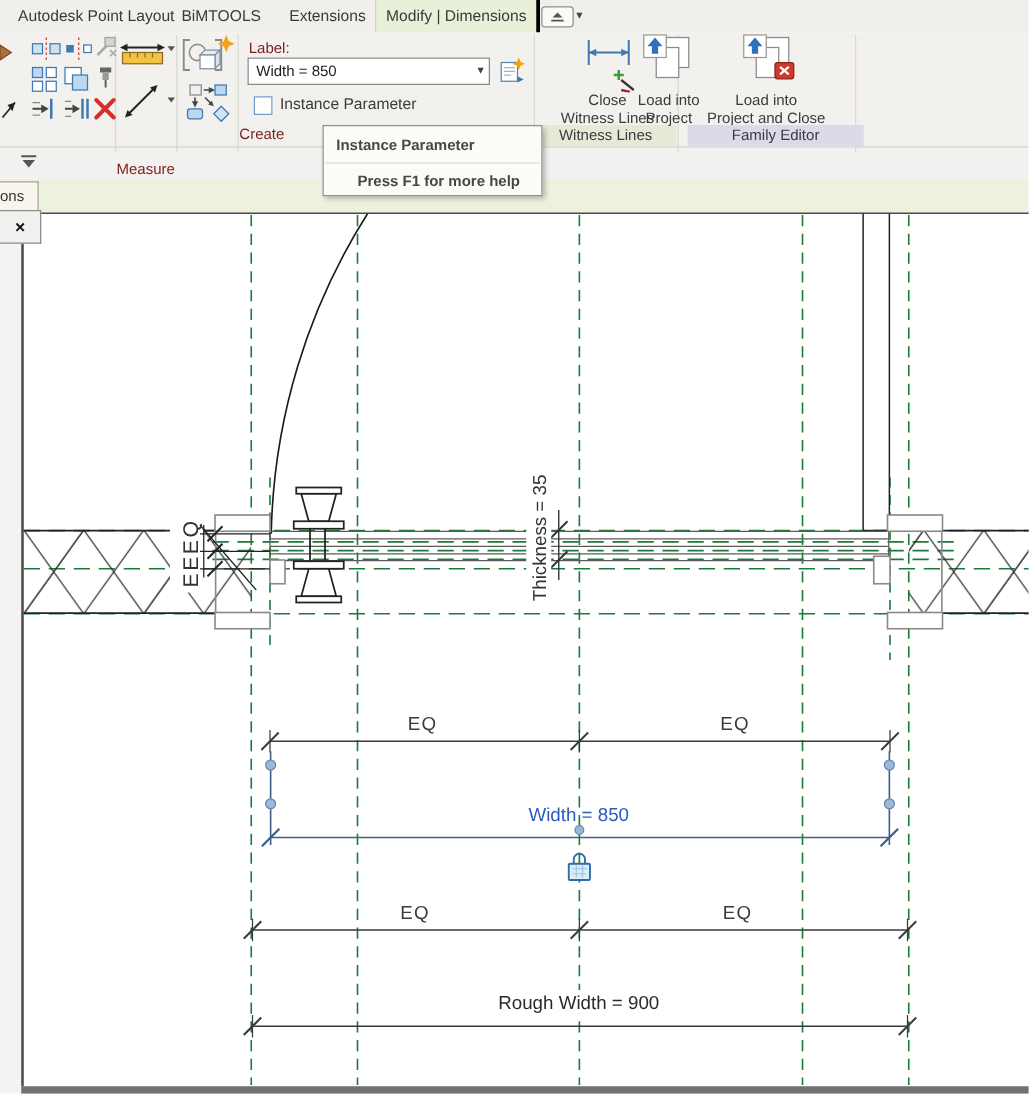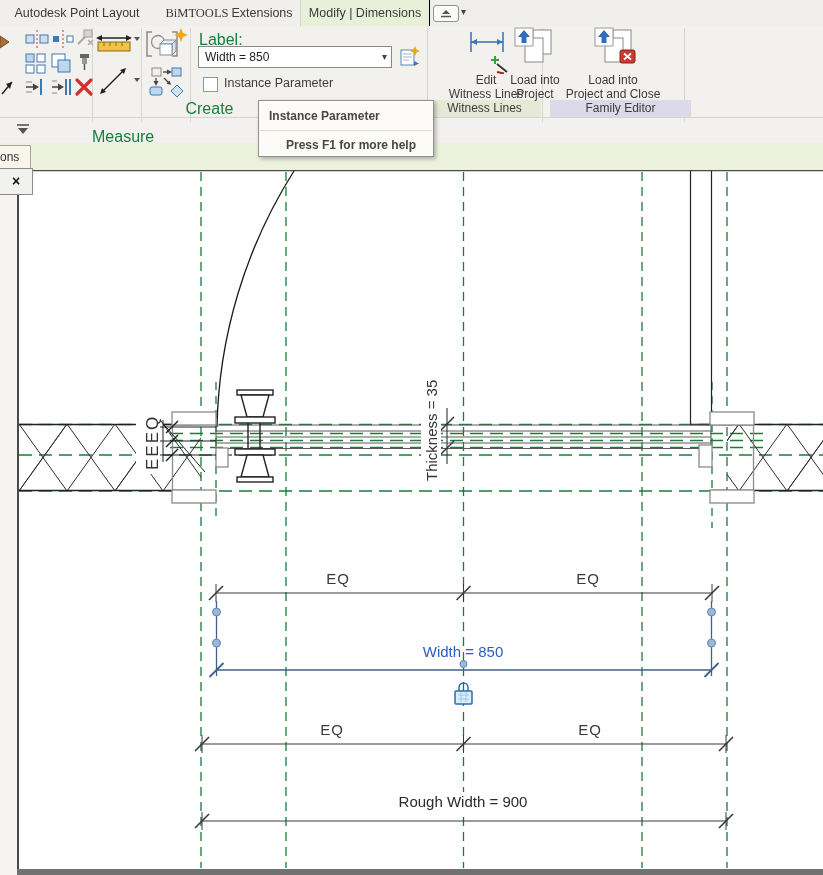--- a/index.html
+++ b/index.html
@@ -2,32 +2,32 @@
 <html><head>
 <meta charset="utf-8">
 <style>
   html,body{margin:0;padding:0;}
   #app{position:relative;width:823px;height:875px;background:#ffffff;overflow:hidden;
        font-family:"Liberation Sans",sans-serif;color:#3a3a3a;}
   
   #tabbar{position:absolute;left:0;top:0;width:823px;height:26px;background:#f0efec;z-index:4;}
   .tab{position:absolute;top:0;height:26px;line-height:26px;font-size:12.5px;color:#3a3a3a;
        text-align:center;white-space:nowrap;cursor:default;}
-  .tab.active{background:#e9f0d9;border-left:1px solid #cfd8b8;border-right:1px solid #000000;}
+  .tab.active{background:#e9f0d9;border-left:1px solid #cfd8b8;border-right:3px solid #000000;}
   #minbtn{position:absolute;left:433px;top:5px;width:24px;height:15px;border:1px solid #909090;
           border-radius:3px;background:#fafaf7;}
   #minbtn svg{display:block;margin:2px auto 0;}
   #mincaret{position:absolute;left:461px;top:6px;font-size:10px;color:#444;}
   
   #ribbon{position:absolute;left:0;top:26px;width:823px;height:91px;background:#f3f1ee;z-index:4;
           border-bottom:1px solid #d6d4cf;}
   .vdiv{position:absolute;top:2px;height:94px;width:1px;background:#d9d7d2;}
   .panel-strip{position:absolute;top:74px;height:17px;font-size:12px;line-height:17px;
                text-align:center;color:#3b3b3b;}
-  .ribbon-label{position:absolute;font-size:16px;color:#15803d;white-space:nowrap;}
+  .ribbon-label{position:absolute;font-size:12px;color:#7f1d1d;white-space:nowrap;}
   .btn-caption{position:absolute;font-size:12px;line-height:13.5px;text-align:center;color:#3b3b3b;white-space:nowrap;}
   
   #combo{position:absolute;left:198px;top:20px;width:192px;height:20px;background:#fff;
          border:1px solid #8a8a8a;font-size:12px;line-height:20px;}
   #combo .val{padding-left:6px;color:#222;}
   #combo .caret{position:absolute;right:4px;top:0;color:#444;font-size:10px;}
   #newparam{position:absolute;left:397px;top:19px;width:24px;height:23px;}
   #checkbox{position:absolute;left:203px;top:51px;width:13px;height:13px;background:#fff;
             border:1.5px solid #6f9fc8;}
   #chklabel{position:absolute;left:224px;top:50px;font-size:12.5px;color:#3b3b3b;white-space:nowrap;}
@@ -224,21 +224,21 @@
         <path d="M195,828 L209,814"></path>
           <path d="M719,828 L733,814"></path>
       </g>
       <rect x="396" y="792" width="134" height="19" fill="#ffffff"></rect>
       <text x="463" y="807" text-anchor="middle" font-size="15" fill="#2b2b2b">Rough Width = 900</text>
     </g>
   </svg>
 
   <div id="tabbar">
     <div class="tab" style="left:14px;width:126px;">Autodesk Point Layout</div>
-    <div class="tab" style="left:162px;width:70px;font-family:Liberation Serif, serif;">BiMTOOLS</div>
+    <div class="tab" style="left:142px;width:70px;">BiMTOOLS</div>
     <div class="tab" style="left:228px;width:68px;">Extensions</div>
     <div class="tab active" style="left:300px;width:128px;">Modify | Dimensions</div>
     <div id="minbtn">
       <svg width="14" height="10" viewBox="0 0 14 10">
         <polygon points="3,6 11,6 7,2" fill="#555"></polygon>
           <line x1="2" y1="8.5" x2="12" y2="8.5" stroke="#555" stroke-width="1.5"></line>
       </svg>
     </div>
     <span id="mincaret">▾</span>
   </div>
@@ -367,21 +367,21 @@
       <line x1="8" y1="2" x2="8" y2="22" stroke="#3e79b4" stroke-width="1.6"></line>
       <line x1="40" y1="2" x2="40" y2="22" stroke="#3e79b4" stroke-width="1.6"></line>
       <line x1="8" y1="12" x2="40" y2="12" stroke="#3e79b4" stroke-width="1.6"></line>
       <polygon points="8,12 14,9 14,15" fill="#3e79b4"></polygon>
         <polygon points="40,12 34,9 34,15" fill="#3e79b4"></polygon>
       <path d="M28,30 h8 M32,26 v8" stroke="#3a9d3a" stroke-width="2"></path>
       <line x1="34" y1="34" x2="44" y2="42" stroke="#333" stroke-width="1.8"></line>
       <line x1="34" y1="42" x2="41" y2="43.5" stroke="#b02020" stroke-width="2"></line>
     </svg>
     <div class="btn-caption" style="left:431px;top:48px;width:110px;">
-      <div>Edit</div>
+      <div>Close</div>
       <div>Witness Lines</div>
     </div>
     <div class="panel-strip" style="left:428px;width:113px;background:#e5ead6;">Witness Lines</div>
 
     <svg style="position:absolute;left:513px;top:0;" width="44" height="40" viewBox="0 0 44 40">
       <rect x="20" y="4" width="18" height="24" fill="#fff" stroke="#8a8a8a"></rect>
       <rect x="12" y="12" width="18" height="24" fill="#fff" stroke="#8a8a8a"></rect>
       <rect x="2" y="2" width="18" height="18" fill="#fff" stroke="#999"></rect>
       <polygon points="11,4 17,11 13.5,11 13.5,17 8.5,17 8.5,11 5,11" fill="#2f6fbe"></polygon>
     </svg>

